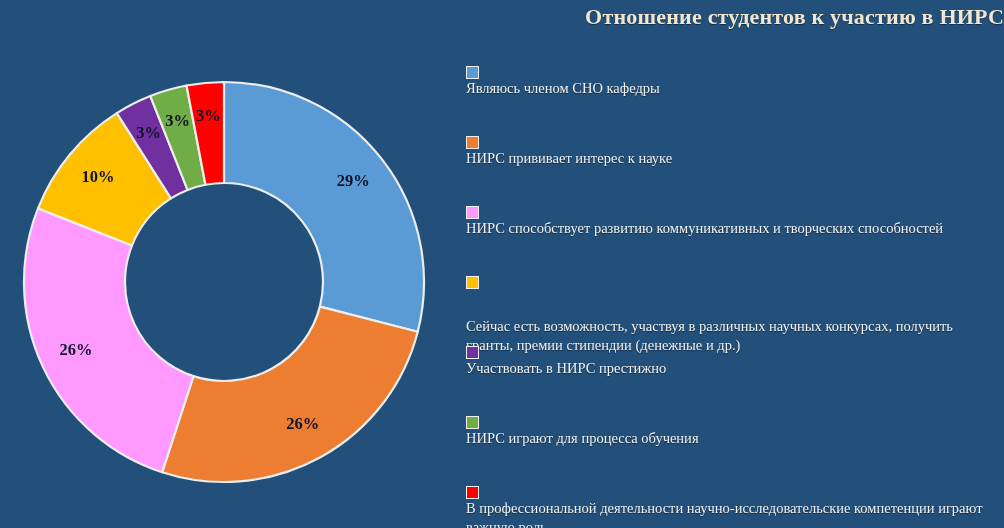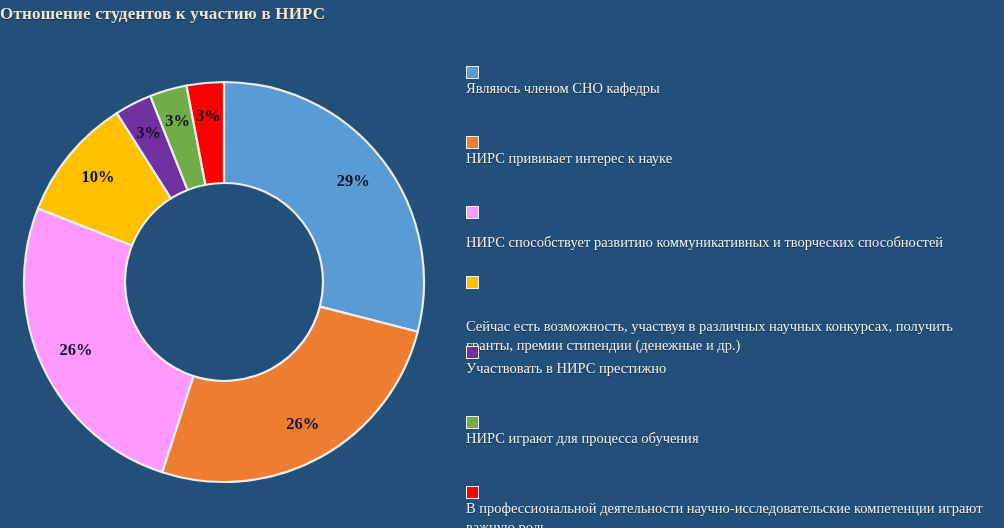--- a/index.html
+++ b/index.html
@@ -17,22 +17,22 @@
     position: relative;
     width: 1004px;
     height: 528px;
     background: #23507A;
   }
   #chart-title {
     position: absolute;
     left: 0;
     top: 4px;
     width: 1004px;
-    text-align: left;
-    font-size: 17px;
+    text-align: right;
+    font-size: 22px;
     font-weight: bold;
     color: #F2E6D0;
     letter-spacing: 0.2px;
     text-shadow: 0 1px 1px rgba(0,0,0,0.45);
   }
   #donut-wrap {
     position: absolute;
     left: 18px;
     top: 76px;
     width: 412px;
@@ -120,21 +120,21 @@
 
   <div id="legend">
       <div class="legend-item" style="top: 10px;">
         <span class="legend-swatch" style="background: rgb(91, 155, 213);"></span>
         <span class="legend-text">Являюсь членом СНО кафедры</span>
       </div>
       <div class="legend-item" style="top: 80px;">
         <span class="legend-swatch" style="background: rgb(237, 125, 49);"></span>
         <span class="legend-text">НИРС прививает интерес к науке</span>
       </div>
-      <div class="legend-item" style="top: 150px; gap: 14px;">
+      <div class="legend-item" style="top: 150px;">
         <span class="legend-swatch" style="background: rgb(255, 153, 255);"></span>
         <span class="legend-text">НИРС способствует развитию коммуникативных и творческих способностей</span>
       </div>
       <div class="legend-item" style="top: 220px; gap: 28px;">
         <span class="legend-swatch" style="background: rgb(255, 192, 0);"></span>
         <span class="legend-text">Сейчас есть возможность, участвуя в различных научных конкурсах, получить гранты, премии стипендии (денежные и др.)</span>
       </div>
       <div class="legend-item" style="top: 290px;">
         <span class="legend-swatch" style="background: rgb(112, 48, 160);"></span>
         <span class="legend-text">Участвовать в НИРС престижно</span>

